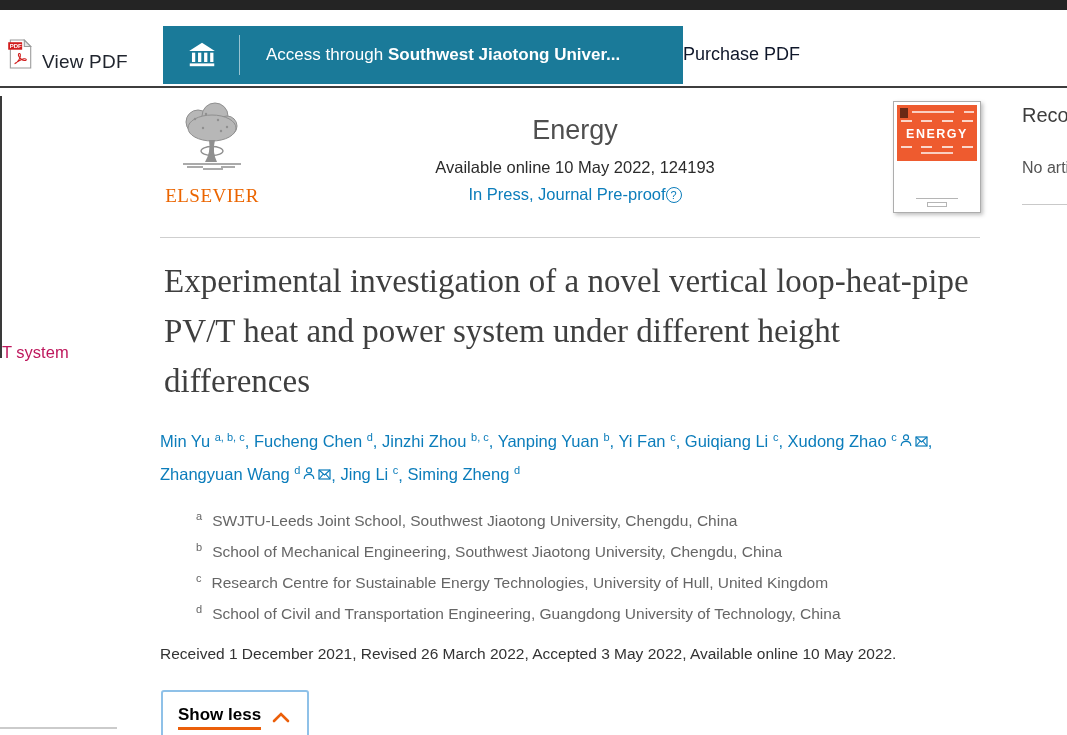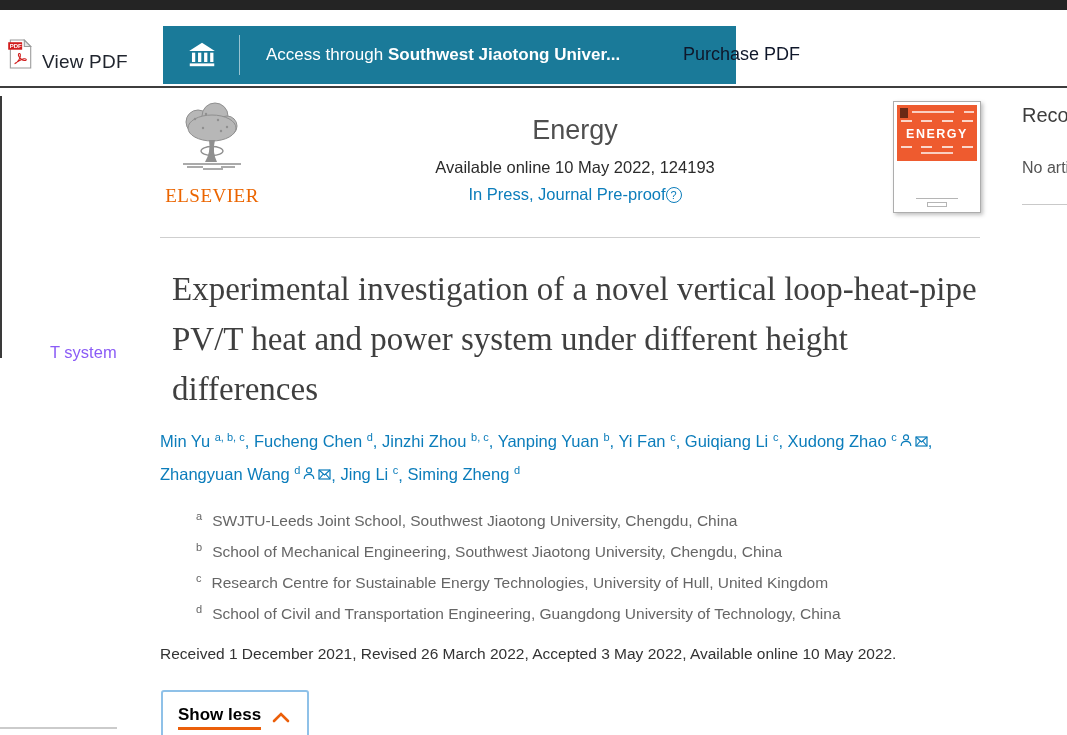--- a/index.html
+++ b/index.html
@@ -6,29 +6,29 @@
   body{
     width:1067px;height:735px;position:relative;overflow:hidden;
     background:#ffffff;font-family:"Liberation Sans",sans-serif;
     -webkit-font-smoothing:antialiased;
   }
   
   .topbar-black{position:absolute;left:0;top:0;width:1067px;height:10px;background:#242424;}
   .toolbar{position:absolute;left:0;top:10px;width:1067px;height:78px;background:#fff;border-bottom:2px solid #3d3d3d;box-sizing:border-box;}
   .viewpdf{position:absolute;left:8px;top:26px;height:40px;display:flex;align-items:center;gap:10px;cursor:pointer;}
   .viewpdf-label{font-size:19px;color:#20252e;letter-spacing:.2px;margin-top:12px;}
-  .access-btn{position:absolute;left:163px;top:16px;width:573px;height:58px;background:#1a7a99;display:flex;align-items:center;cursor:pointer;}
+  .access-btn{position:absolute;left:163px;top:16px;width:520px;height:58px;background:#1a7a99;display:flex;align-items:center;cursor:pointer;}
   .access-icon{margin-left:24px;display:flex;align-items:center;}
   .access-divider{width:1px;height:40px;background:rgba(255,255,255,.55);margin-left:22px;}
   .access-text{margin-left:26px;color:#fff;font-size:17px;white-space:nowrap;}
   .access-text b{font-weight:700;}
   .purchase{position:absolute;left:683px;top:34px;font-size:18px;color:#0f172a;cursor:pointer;}
   
   .left-vline{position:absolute;left:0;top:96px;width:2px;height:262px;background:#3a3a3a;}
-  .outline-fragment{position:absolute;left:2px;top:343px;font-size:16.5px;color:#8b5cf6;white-space:nowrap;padding-left:48px;}
+  .outline-fragment{position:absolute;left:2px;top:343px;font-size:16.5px;color:#be185d;white-space:nowrap;}
   .bottomleft-line{position:absolute;left:0;top:727px;width:117px;height:2px;background:#cbcbcb;}
   
   .content{position:absolute;left:160px;top:0;width:830px;}
   .jheader{position:absolute;left:0;top:101px;width:830px;height:114px;}
   .elogo{position:absolute;left:0;top:0;width:104px;height:114px;text-align:center;cursor:pointer;}
   .elogo-word{font-family:"Liberation Serif",serif;font-size:19px;letter-spacing:.5px;color:#eb6500;margin-top:-2px;}
   .jcenter{position:absolute;left:140px;right:140px;top:0;text-align:center;}
   .jname{font-size:27px;color:#4f4f4f;margin-top:14px;cursor:pointer;}
   .javail{font-size:16.5px;color:#2b2b2b;margin-top:12px;}
   .jstatus{font-size:16.5px;color:#0c7dbb;margin-top:8px;display:inline-flex;align-items:center;gap:0;cursor:pointer;}
@@ -39,21 +39,21 @@
   .cover-logo{position:absolute;left:3px;top:3px;width:8px;height:10px;background:rgba(0,0,0,.55);}
   .cover-topline{position:absolute;left:15px;top:6px;width:42px;height:1.5px;background:rgba(255,255,255,.7);}
   .cover-topline2{position:absolute;right:3px;top:6px;width:10px;height:1.5px;background:rgba(255,255,255,.7);}
   .cover-cats{position:absolute;left:4px;right:4px;display:flex;justify-content:space-between;}
   .cover-cats span{width:11px;height:1.8px;background:rgba(255,255,255,.75);}
   .cover-masthead{position:absolute;left:0;right:0;top:22px;text-align:center;color:#fff;font-weight:700;font-size:12.5px;letter-spacing:1.5px;text-shadow:0 0 1px #ee5b2f;}
   .cover-subline{position:absolute;left:24px;right:24px;top:47px;height:1.5px;background:rgba(255,255,255,.7);}
   .cover-footline{position:absolute;left:22px;right:22px;bottom:13px;height:1.5px;background:#b5b5b5;}
   .cover-footbox{position:absolute;left:33px;bottom:5px;width:20px;height:5px;border:1px solid #b5b5b5;box-sizing:border-box;}
   .divider1{position:absolute;left:0;top:237px;width:820px;height:1px;background:#cfcfcf;}
-  .title{position:absolute;left:0;top:252px;width:830px;margin:12px;font-family:"Liberation Serif","DejaVu Serif",serif;font-weight:400;font-size:33px;line-height:50px;color:#3f3f3f;}
+  .title{position:absolute;left:0;top:252px;width:830px;margin:4px;font-family:"Liberation Serif","DejaVu Serif",serif;font-weight:400;font-size:33px;line-height:50px;color:#3f3f3f;}
   .authors{position:absolute;left:0;top:422px;width:830px;font-size:16.5px;line-height:29px;color:#0c7dbb;}
   .author{cursor:pointer;}
   .author sup{font-size:11px;}
   .aicon{display:inline-block;margin-left:3px;cursor:pointer;}
   .affils{position:absolute;left:36px;top:503px;width:790px;}
   .affil-row{font-size:15.5px;line-height:27px;color:#666;}
   .affil-row sup{font-size:11px;color:#666;margin-right:10px;}
   .received{position:absolute;left:0;top:645px;width:830px;font-size:15.5px;color:#333;}
   .showless{position:absolute;left:1px;top:690px;background:#fff;border:2px solid #8fc1e8;border-radius:3px;padding:13px 17px 15px 15px;display:flex;align-items:center;gap:11px;cursor:pointer;}
   .showless-label{font-size:17px;font-weight:700;color:#000000;border-bottom:3px solid #eb5f0a;padding-bottom:2px;text-align:right;}

